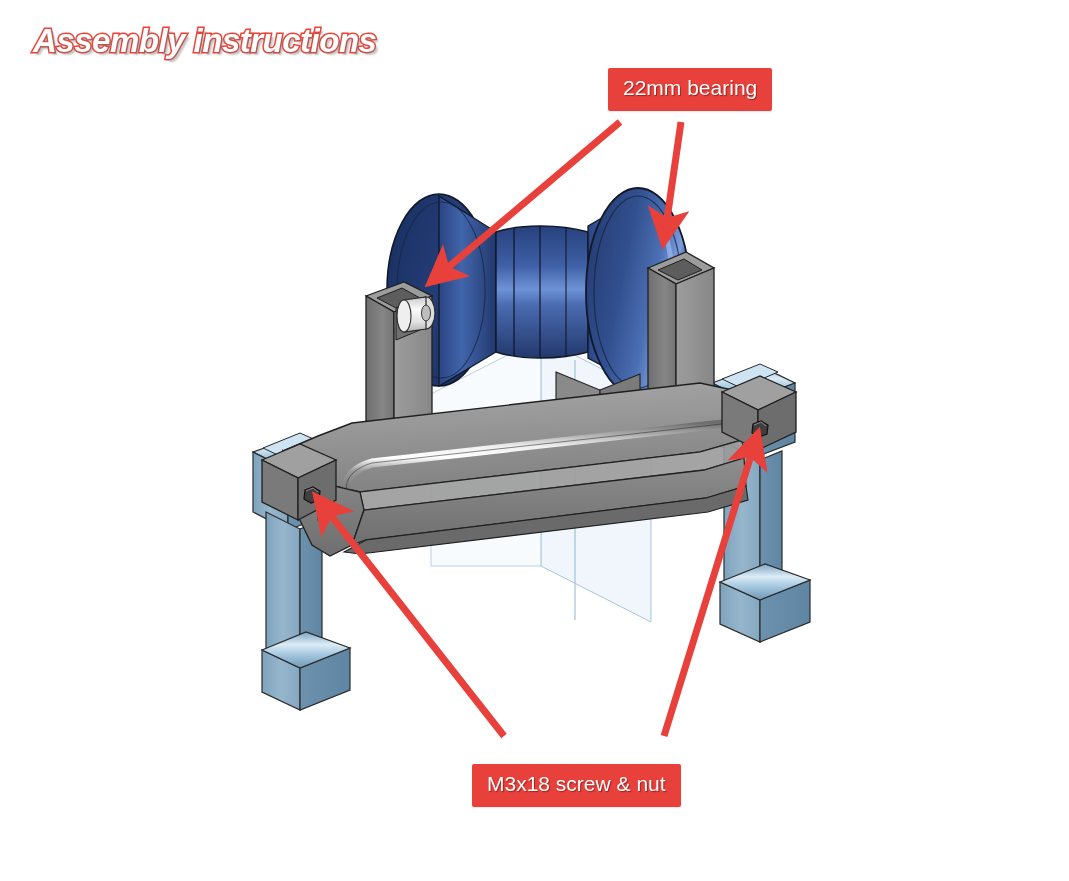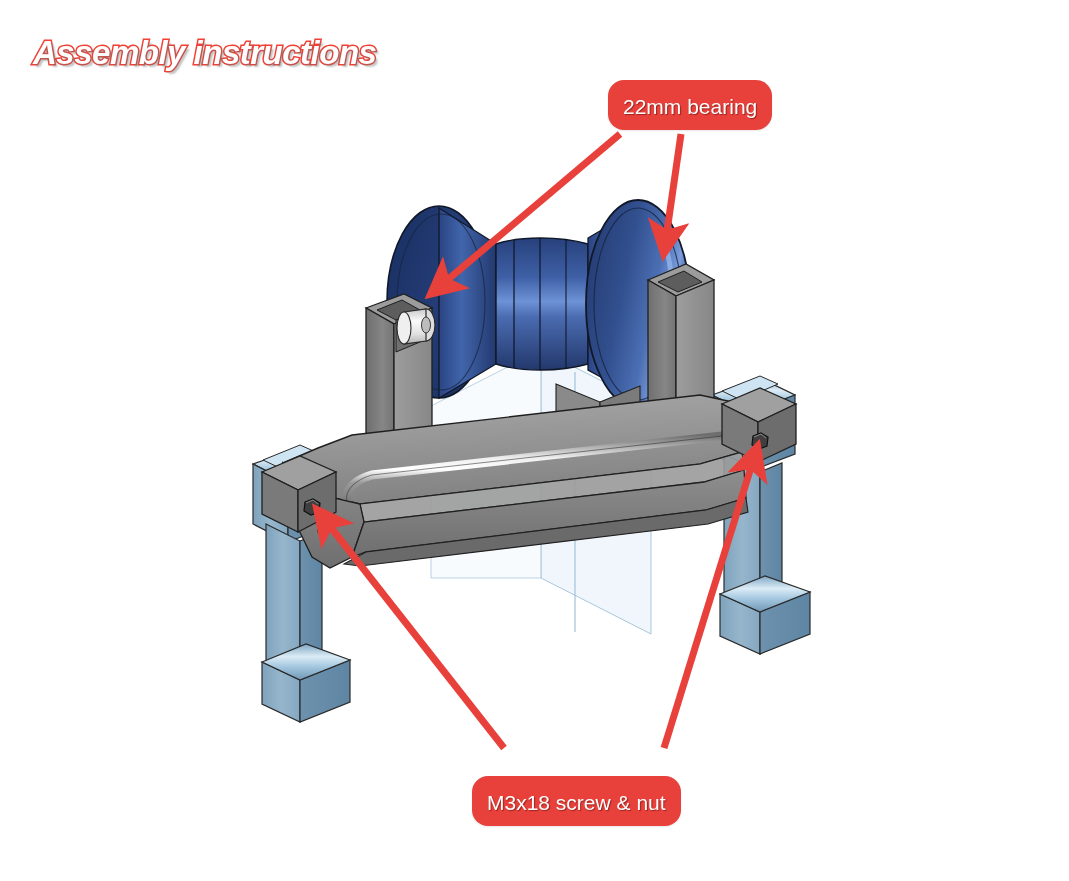--- a/index.html
+++ b/index.html
@@ -4,21 +4,21 @@
 <title>Assembly instructions</title>
 <style>
   html,body{margin:0;padding:0;}
   body{
     width:1069px;height:881px;
     background:#ffffff;
     font-family:"Liberation Sans", sans-serif;
     overflow:hidden;
     position:relative;
   }
-  #stage{position:absolute;left:0;top:12px;width:1069px;height:658px;}
+  #stage{position:absolute;left:0;top:0;width:1069px;height:658px;}
   #scene{position:absolute;left:0;top:0;width:1069px;height:881px;}
 
   
   .title{
     position:absolute;
     left:33px; top:22px;
     font-size:33px;
     font-weight:bold;
     font-style:italic;
     letter-spacing:-0.5px;
@@ -28,24 +28,24 @@
     text-shadow:3px 3px 2px rgba(120,120,120,0.45);
     white-space:nowrap;
     user-select:none;
   }
 
   
   .callout{
     position:absolute;
     background:#e8403a;
     color:#ffffff;
-    border-radius:16px;
+    border-radius:2px;
     font-size:21px;
     line-height:1;
-    padding:16px 15px 13px 15px;
+    padding:9px 15px 13px 15px;
     white-space:nowrap;
     text-shadow:1px 1px 1px rgba(60,0,0,0.45);
     box-shadow:0 1px 2px rgba(0,0,0,0.10);
   }
   #callout-bearing{left:608px;top:68px;}
   #callout-screw{left:472px;top:740px;margin-top:24px;}
 </style>
 </head>
 <body>
 

